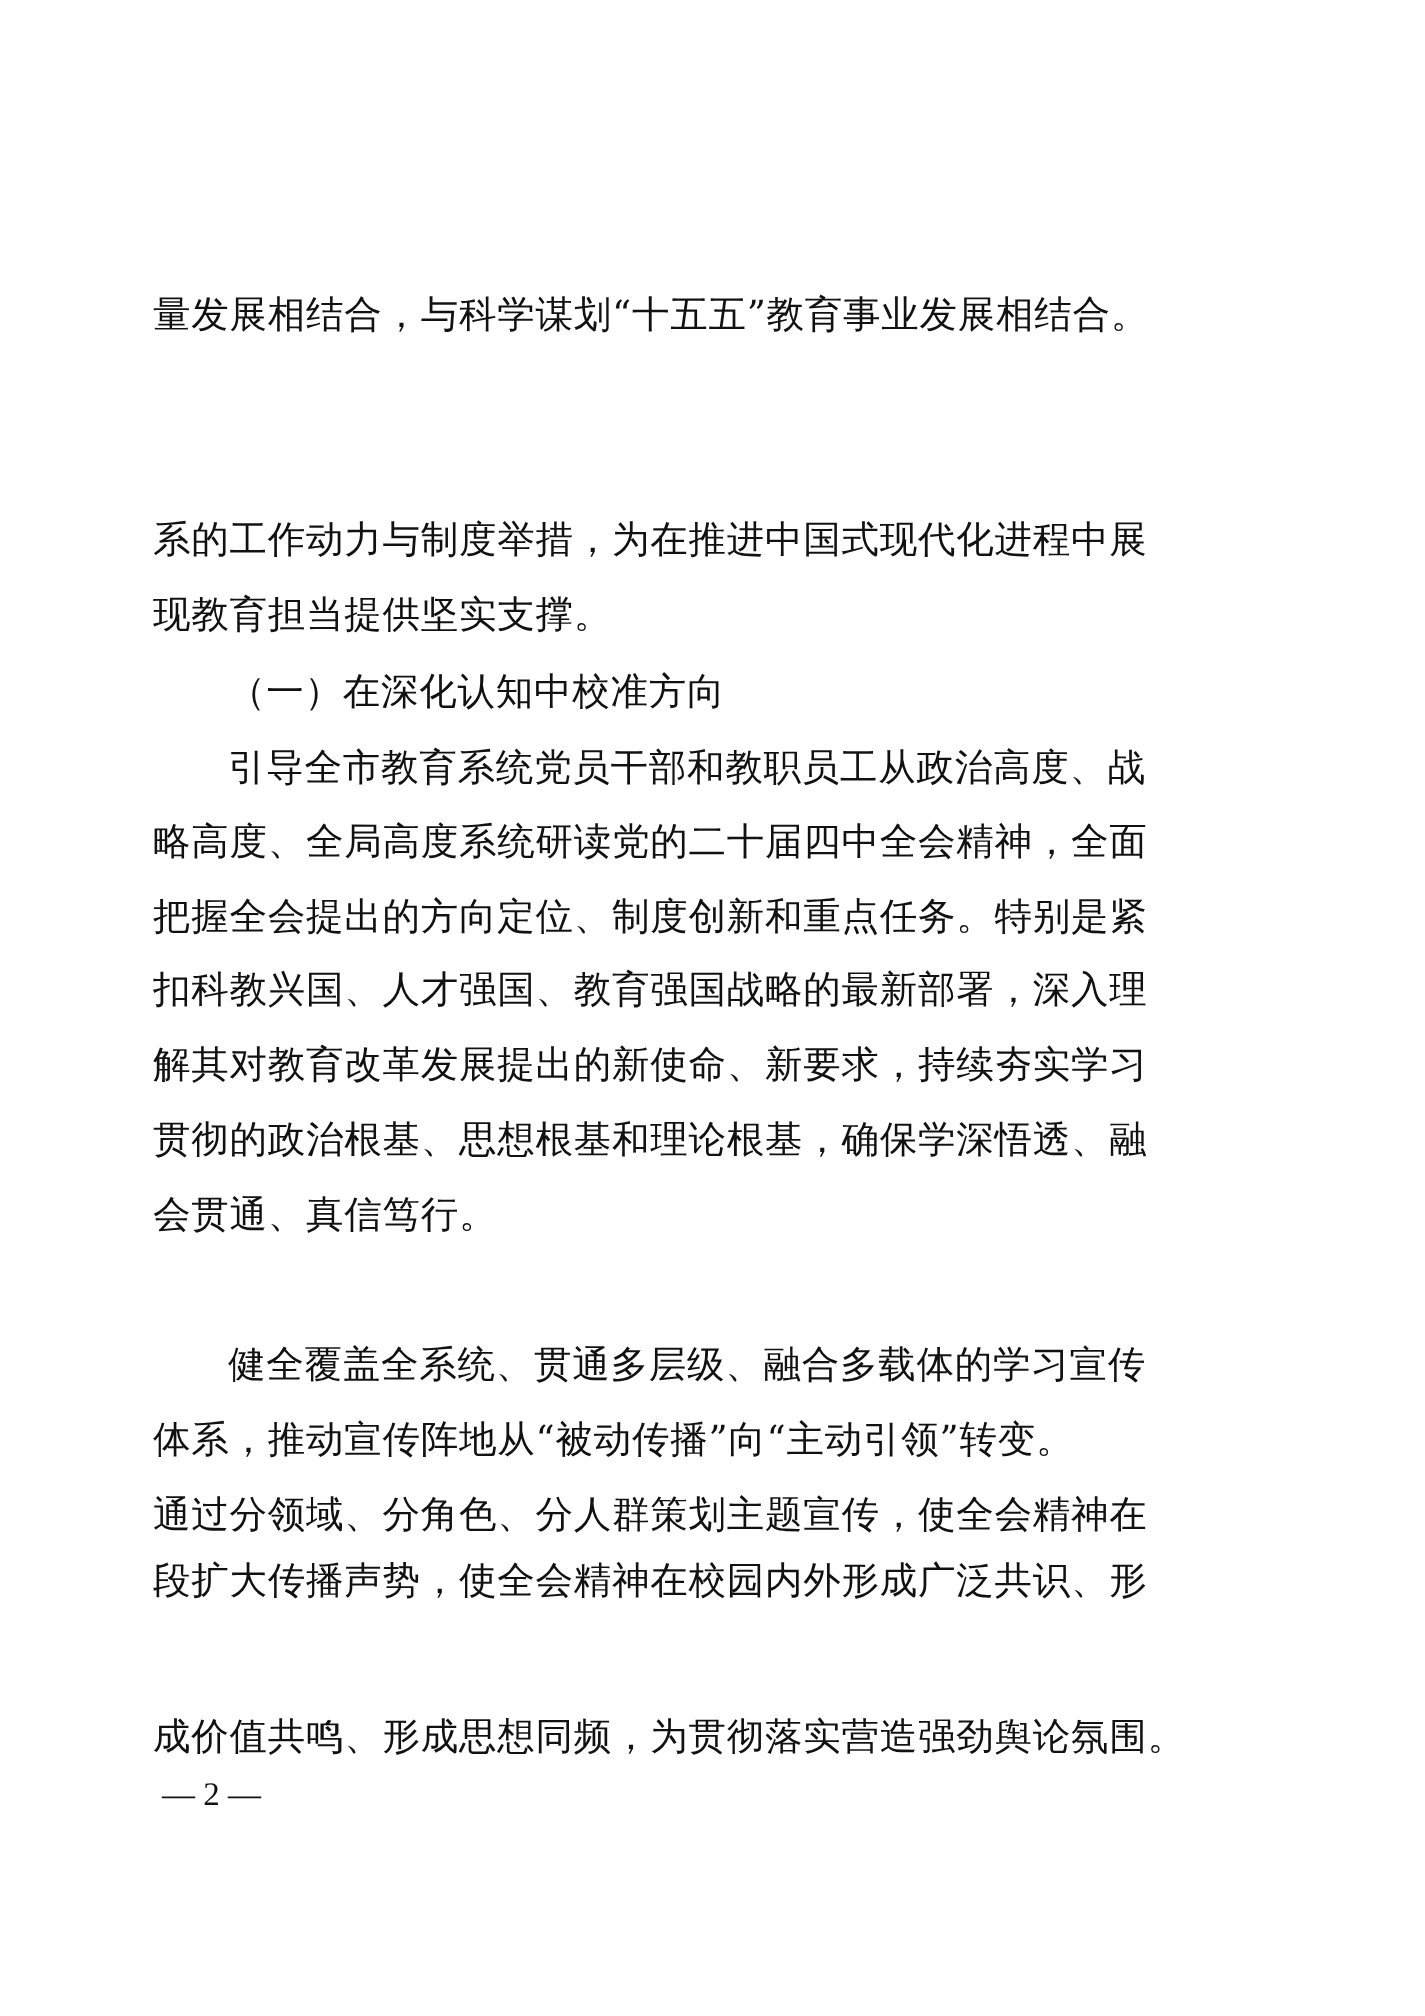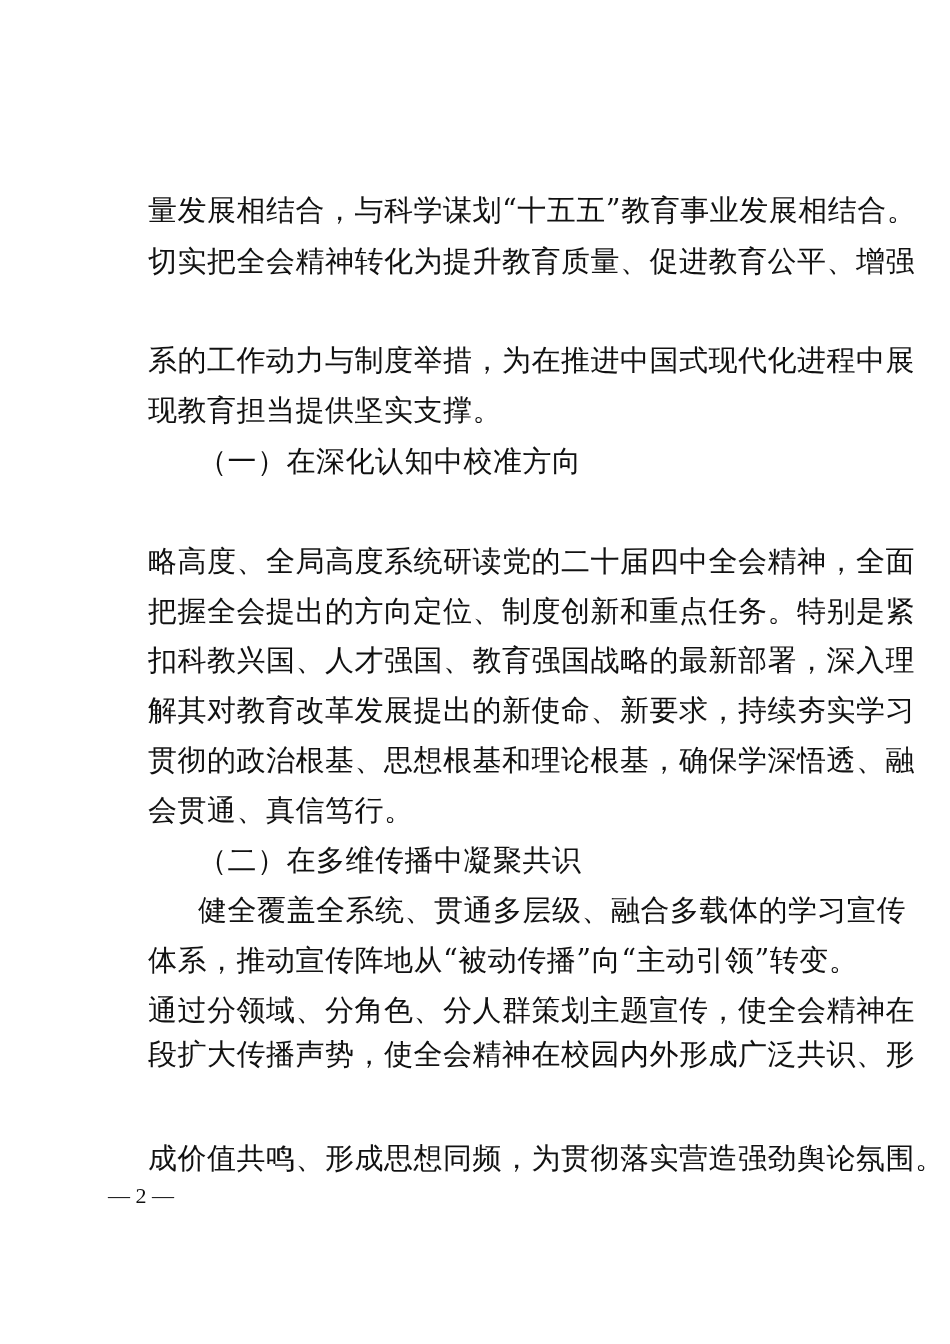--- a/index.html
+++ b/index.html
@@ -3,44 +3,43 @@
   <meta charset="utf-8">
   <style>
     html, body { margin: 0; padding: 0; background: #ffffff; }
     body { width: 950px; height: 1344px; position: relative; overflow: hidden; }
     .page {
       position: absolute; left: 0; top: 0; width: 950px; height: 1344px; background: #ffffff;
       font-family: "DejaVu Serif", "Liberation Serif", serif; color: #111111;
     }
     .line {
       position: absolute; left: 102px; width: 760px; height: 40px;
-      font-size: 29px; line-height: 40px; white-space: nowrap; letter-spacing: 0.5px; margin-left: 46px;
+      font-size: 25px; line-height: 40px; white-space: nowrap; letter-spacing: 0.5px;
     }
     .indent { left: 152px; }
     .heading { left: 152px; }
     .pagenum {
       position: absolute; left: 108px; top: 1182px; font-size: 22px; line-height: 28px;
       font-family: "Liberation Serif", serif; color: #111111; white-space: nowrap;
     }
   </style>
 </head>
 <body>
 
 <div class="page">
   <div class="line" style="top:190px">量发展相结合，与科学谋划“十五五”教育事业发展相结合。</div>
-  <div class="line" style="top:241px">切实把全会精神转化为提升教育质量、促进教育公平、增强</div>
   <div class="line" style="top:340px">系的工作动力与制度举措，为在推进中国式现代化进程中展</div>
   <div class="line" style="top:390px">现教育担当提供坚实支撑。</div>
   <div class="line heading" style="top:441px">（一）在深化认知中校准方向</div>
+  <div class="line indent" style="top:492px">引导全市教育系统党员干部和教职员工从政治高度、战</div>
   <div class="line" style="top:541px">略高度、全局高度系统研读党的二十届四中全会精神，全面</div>
   <div class="line" style="top:591px">把握全会提出的方向定位、制度创新和重点任务。特别是紧</div>
   <div class="line" style="top:640px">扣科教兴国、人才强国、教育强国战略的最新部署，深入理</div>
   <div class="line" style="top:690px">解其对教育改革发展提出的新使命、新要求，持续夯实学习</div>
   <div class="line" style="top:740px">贯彻的政治根基、思想根基和理论根基，确保学深悟透、融</div>
   <div class="line" style="top:790px">会贯通、真信笃行。</div>
-  <div class="line heading" style="top:840px">（二）在多维传播中凝聚共识</div>
   <div class="line indent" style="top:890px">健全覆盖全系统、贯通多层级、融合多载体的学习宣传</div>
   <div class="line" style="top:940px">体系，推动宣传阵地从“被动传播”向“主动引领”转变。</div>
   <div class="line" style="top:990px">通过分领域、分角色、分人群策划主题宣传，使全会精神在</div>
   <div class="line" style="top:1034px">段扩大传播声势，使全会精神在校园内外形成广泛共识、形</div>
   <div class="line" style="top:1138px">成价值共鸣、形成思想同频，为贯彻落实营造强劲舆论氛围。</div>
   <div class="pagenum">— 2 —</div>
 </div>
 
 </body></html>

